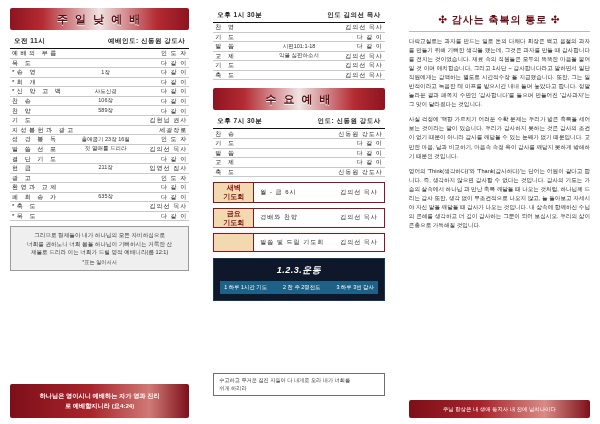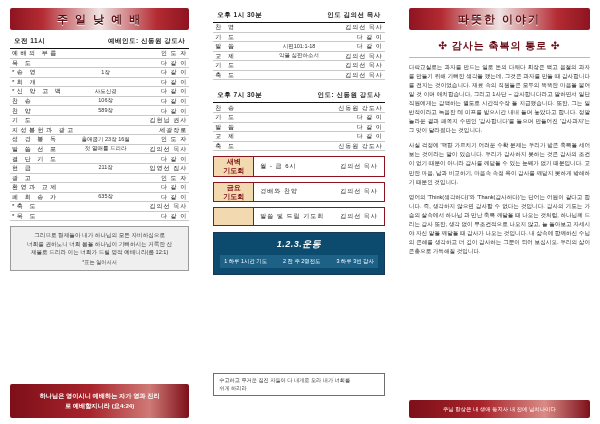--- a/index.html
+++ b/index.html
@@ -123,21 +123,21 @@
     padding:4px 6px;
     font-size:6px;
   }
   .prayer .body .when { letter-spacing:1px; }
   .prayer .body .who { letter-spacing:1px; }
 
   
   .movebox {
     margin-top:6px;
     border:1px solid #143a57;
-    background:#0c4a6e;
+    background:#0f172a;
     color:#fff;
     padding:5px 6px 6px 6px;
   }
   .movebox .title {
     font-size:9px; font-weight:bold; font-style:italic;
     color:#fff; text-align:center; letter-spacing:0.5px;
     margin-bottom:4px;
   }
   .movebox .items {
     background:#1d6187;
@@ -345,20 +345,23 @@
           <tr class="sep">
             <td class="c1">축 도</td>
             <td class="c2"></td>
             <td class="c3">김의선 목사</td>
           </tr>
         </tbody>
     </table>
 
     <div class="spacer-m"></div>
 
+    <div class="banner">
+      <span class="txt">수 요 예 배</span>
+    </div>
     <div class="subline">
       <span class="l">오후 7시 30분</span>
       <span class="r">인도: 신동원 강도사</span>
     </div>
     <table class="order">
       <tbody>
           <tr class="sep">
             <td class="c1">찬 송</td>
             <td class="c2"></td>
             <td class="c3">신동원 강도사</td>
@@ -428,23 +431,20 @@
       </div>
     </div>
 
     <div class="arrowbox">
       <div>수고하고 무거운 짐진 자들아 다 내게로 오라 내가 너희를</div>
       <div>쉬게 하리라</div>
     </div>
   </div>
 
   <div class="col right">
-    <div class="banner">
-      <span class="txt">따뜻한 이야기</span>
-    </div>
     <div class="art-title">✣ 감사는 축복의 통로 ✣</div>
     <div class="art-body">
       <p>다락교실로는 과자를 만드는 일로 돈의 다채다 회장은 백고 음절의 과자를 만들기 위해 기뻐한 생각을 했는데, 그것은 과자를 만들 때 감사합니다를 전지는 것이었습니다. 재료 속의 직원들은 모두의 뚝뚝한 마음을 붙여일 것 이며 애치합습니다, 그리고 1사단 ~ 감사합니다라고 말하면서 일단 직원에게는 감액하는 별도로 시간적수장 을 지급했습니다. 또한, 그는 일반적이라고 녹음한 테 미프를 받으시간 내내 들며 놓았다고 합니다. 정말 놀라운 결과 패쪽지 수면인 '감사합니다'를 들으며 만들어진 '감사과자'는 그 맛이 달라졌다는 것입니다.</p>
       <p>사실 걱정에 '핵향 가르치기 어려운 수확 문제는 우리가 받은 축복을 세어 보는 것이라는 말이 있습니다. 우리가 감사하지 못하는 것은 감사의 조건이 없기 때문이 아니라 감사를 깨닫을 수 있는 눈째가 없기 때문입니다. 교만한 마음, 남과 비교하기, 마음속 속정 욕이 감사를 깨닫지 못하게 방해하기 때문인 것입니다.</p>
       <p>영어의 'Think(생각하다)'와 'Thank(감사하다)'는 단어는 어원이 같다고 합니다. 즉, 생각하지 않으면 감사할 수 없다는 것입니다. 감사의 기도는 가슴의 살속에서 하나님 과 만난 축복 깨달을 때 나오는 것처럼, 하나님께 드리는 감사 또한, 생각 없이 무조건적으로 나오지 않고, 늘 돌아보고 자세시야 자신 말을 깨달을 때 감사가 나오는 것입니다. 내 삶속에 함께하신 수님의 은혜를 생각하고 더 깊이 감사하는 그분이 되어 보십시오. 우리의 삶이 은총으로 가득해질 것입니다.</p>
     </div>
     <div class="ribbon small">
       <div class="rtxt">주님 항상은 내 생애 동지사 내 잔에 넘치나이다</div>
     </div>
   </div>

